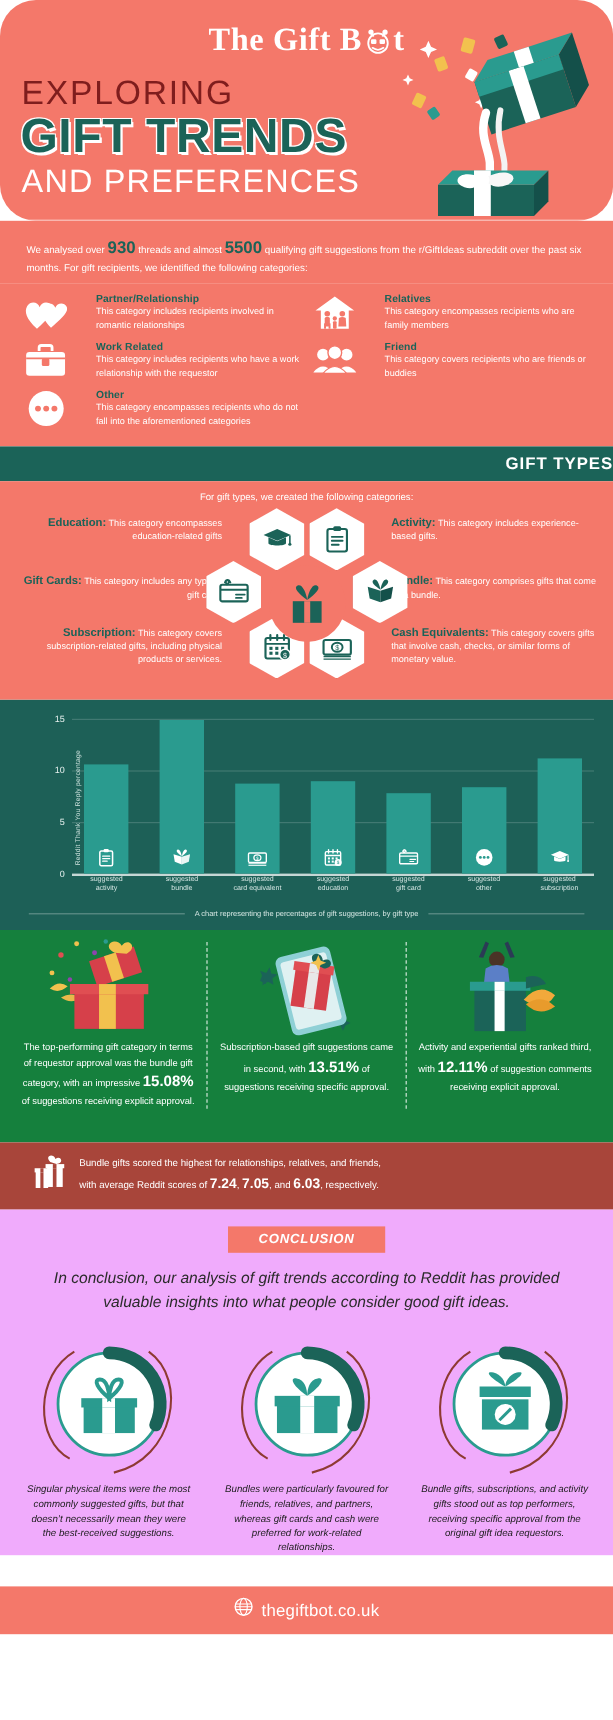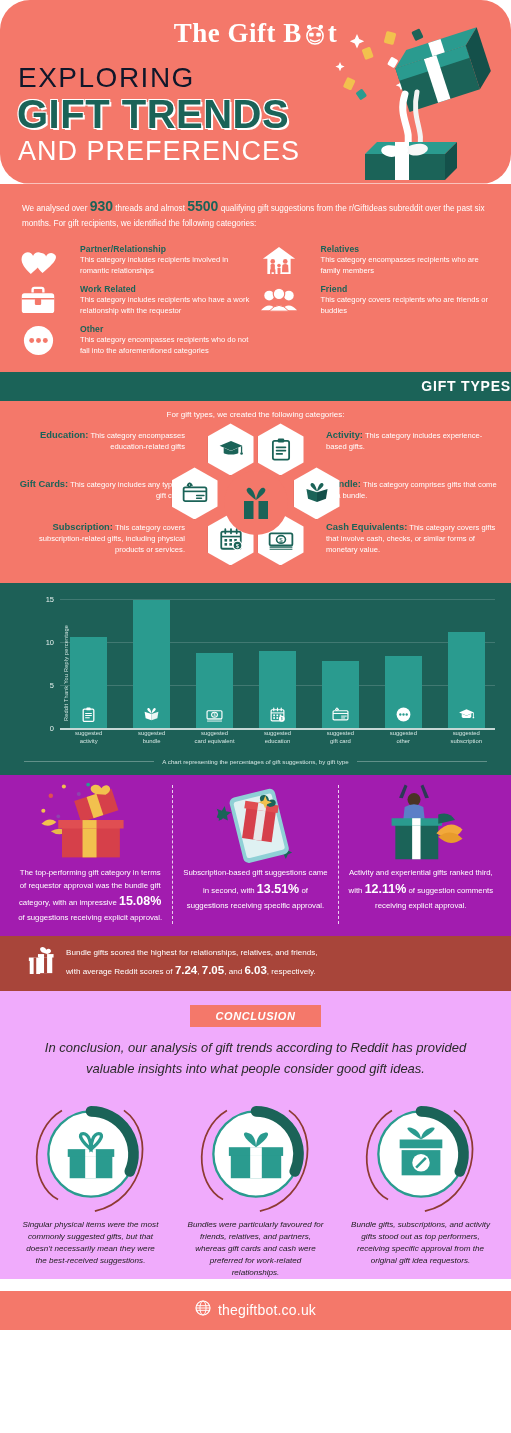--- a/index.html
+++ b/index.html
@@ -21,21 +21,21 @@
     font-size: 27px;
     color: #fff;
     letter-spacing: .5px;
     display: inline-flex;
     align-items: center;
     gap: 0;
   }
   .logo .bot-o { display: inline-block; width: 26px; height: 26px; position: relative; vertical-align: middle; }
   .hero-title { padding: 10px 0 0 18px; position: relative; z-index: 2; }
   .t-line1 {
-    font-size: 28px; letter-spacing: 1.5px; color: #0f172a; font-weight: 400;
+    font-size: 28px; letter-spacing: 1.5px; color: #7f1d1d; font-weight: 400;
     line-height: 1.05;
   }
   .t-line2 {
     font-size: 40px; font-weight: bold; color: #1b6358; letter-spacing: .5px;
     line-height: 1.05; margin: 1px 0 0 -1px;
     text-shadow: 2px 2px 0 #fff, -1px -1px 0 #fff, 1px -1px 0 #fff, -1px 1px 0 #fff;
   }
   .t-line3 {
     font-size: 27px; letter-spacing: 1px; color: #fff; font-weight: 400;
     line-height: 1.1; margin-top: 2px;
@@ -103,21 +103,21 @@
   .barcol { width: 13.2%; position: relative; display: flex; flex-direction: column; align-items: center; justify-content: flex-end; height: 100%; }
   .bar { width: 64%; background: #2a9b8f; position: relative; display: flex; align-items: flex-end; justify-content: center; }
   .bar svg { width: 17px; height: 17px; margin-bottom: 5px; }
   .xlabels { position: absolute; left: 40px; right: 0; bottom: 0; height: 20px; display: flex; justify-content: space-between; }
   .xlab { width: 13.2%; text-align: center; color: #d6e7e4; font-size: 5.9px; line-height: 1.35; }
   .chart-cap { display: flex; align-items: center; gap: 8px; margin: 8px 14px 0; }
   .chart-cap .ln { flex: 1; height: 1px; background: rgba(255,255,255,.3); }
   .chart-cap span { color: #d6e7e4; font-size: 6.2px; white-space: nowrap; }
 
   
-  .stats { background: #a21caf; display: flex; padding: 10px 8px 12px; }
+  .stats { background: #15803d; display: flex; padding: 10px 8px 28px; }
   .stat { flex: 1; padding: 0 8px; text-align: center; position: relative; }
   .stat + .stat { border-left: 1.5px dashed rgba(255,255,255,.8); }
   .stat-art { height: 78px; display: flex; align-items: flex-end; justify-content: center; margin-bottom: 4px; }
   .stat p { color: #fff; font-size: 7.8px; line-height: 1.58; }
   .stat .pct { font-size: 12.5px; font-weight: bold; color: #fff; }
 
   
   .redband { background: #a8453a; display: flex; align-items: center; gap: 12px; padding: 10px 20px 11px 28px; }
   .redband .ico { width: 26px; min-width: 26px; }
   .redband p { color: #fff; font-size: 8.1px; line-height: 1.75; }
@@ -130,21 +130,21 @@
     font-size: 11px; letter-spacing: .6px; padding: 5px 26px;
   }
   .concl-text { color: #2b2b2b; font-size: 13px; line-height: 1.55; padding: 11px 42px 0; }
   .circles { display: flex; justify-content: space-around; padding: 14px 8px 0; }
   .circ-item { width: 156px; text-align: center; }
   .circ-art { height: 122px; display: flex; align-items: center; justify-content: center; }
   .circ-txt { color: #1c1c1c; font-size: 8.1px; line-height: 1.5; padding: 4px 8px 0; }
 
   
   .footer {
-    background: #f4786a; margin-top: 12px; padding: 9px 0 10px; text-align: center;
+    background: #f4786a; margin-top: 26px; padding: 9px 0 10px; text-align: center;
     display: flex; align-items: center; justify-content: center; gap: 7px;
   }
   .footer .url { color: #fff; font-size: 14px; letter-spacing: .2px; }
 </style>
 </head>
 <body>
 
 <div class="page">
 
   <div class="hero">

